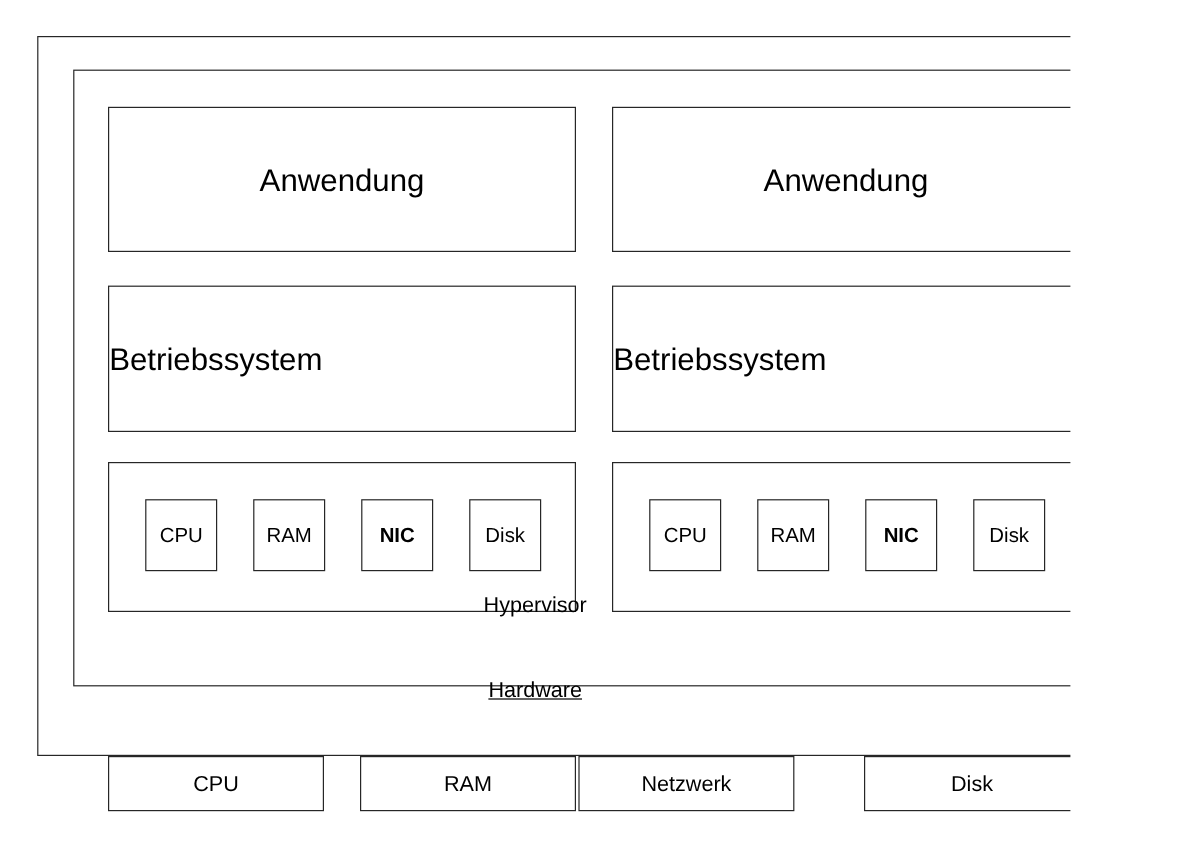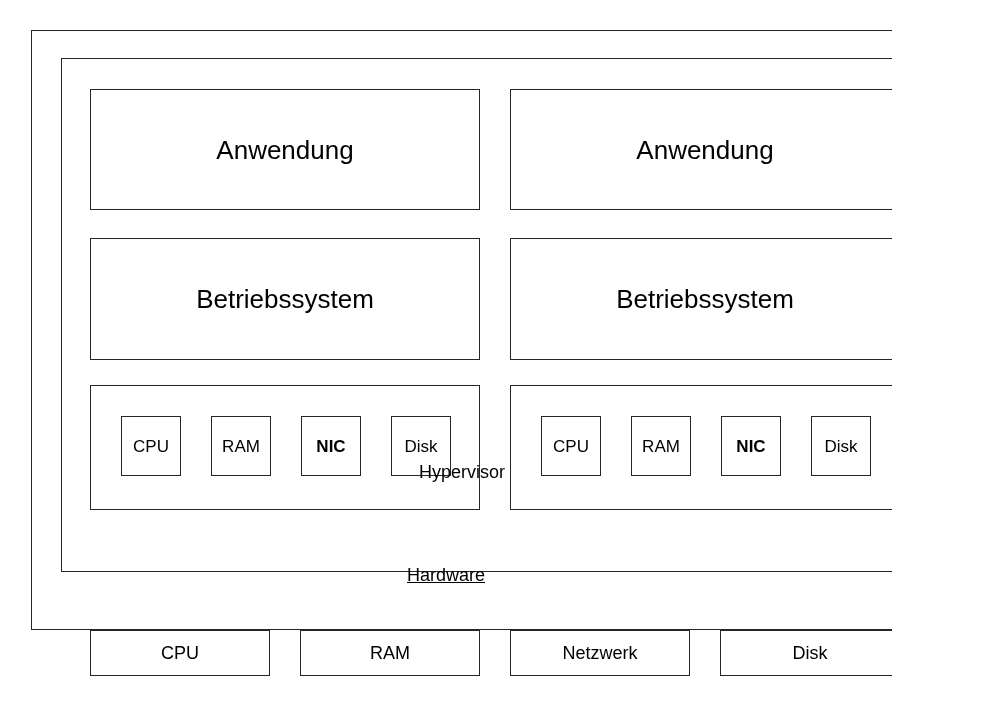--- a/index.html
+++ b/index.html
@@ -70,21 +70,20 @@
     position: absolute;
     left: 0;
     top: 149px;
     width: 100%;
     height: 122px;
     box-sizing: border-box;
     background: #ffffff;
     border: 1.4px solid #262626;
     display: flex;
     align-items: center;
-    justify-content: center;
   }
   .vm-vhw {
     position: absolute;
     left: 0;
     top: 296px;
     width: 100%;
     height: 125px;
     box-sizing: border-box;
     background: #ffffff;
     border: 1.4px solid #262626;
@@ -127,39 +126,39 @@
   .caption {
     position: absolute;
     width: 100%;
     left: 0;
     text-align: center;
     font-size: 18px;
     line-height: 1;
     color: #000000;
     user-select: none;
   }
-  .caption-hypervisor { top: 463px; padding-left: 16px; }
+  .caption-hypervisor { top: 495px; }
   .caption-hardware   { top: 566px; text-decoration: underline; }
 
   
   .phys-box {
     position: absolute;
     top: 630px;
     width: 180px;
     height: 46px;
     box-sizing: border-box;
     background: #ffffff;
     border: 1.4px solid #262626;
     display: flex;
     align-items: center;
     justify-content: center;
   }
   .phys-box.p0 { left: 90px;  }
   .phys-box.p1 { left: 300px; }
-  .phys-box.p2 { left: 510px; }
+  .phys-box.p2 { left: 482px; }
   .phys-box.p3 { left: 720px; }
   .phys-label {
     font-size: 18px;
     line-height: 1;
     color: #000000;
     white-space: nowrap;
     user-select: none;
   }
 </style>
 </head>

